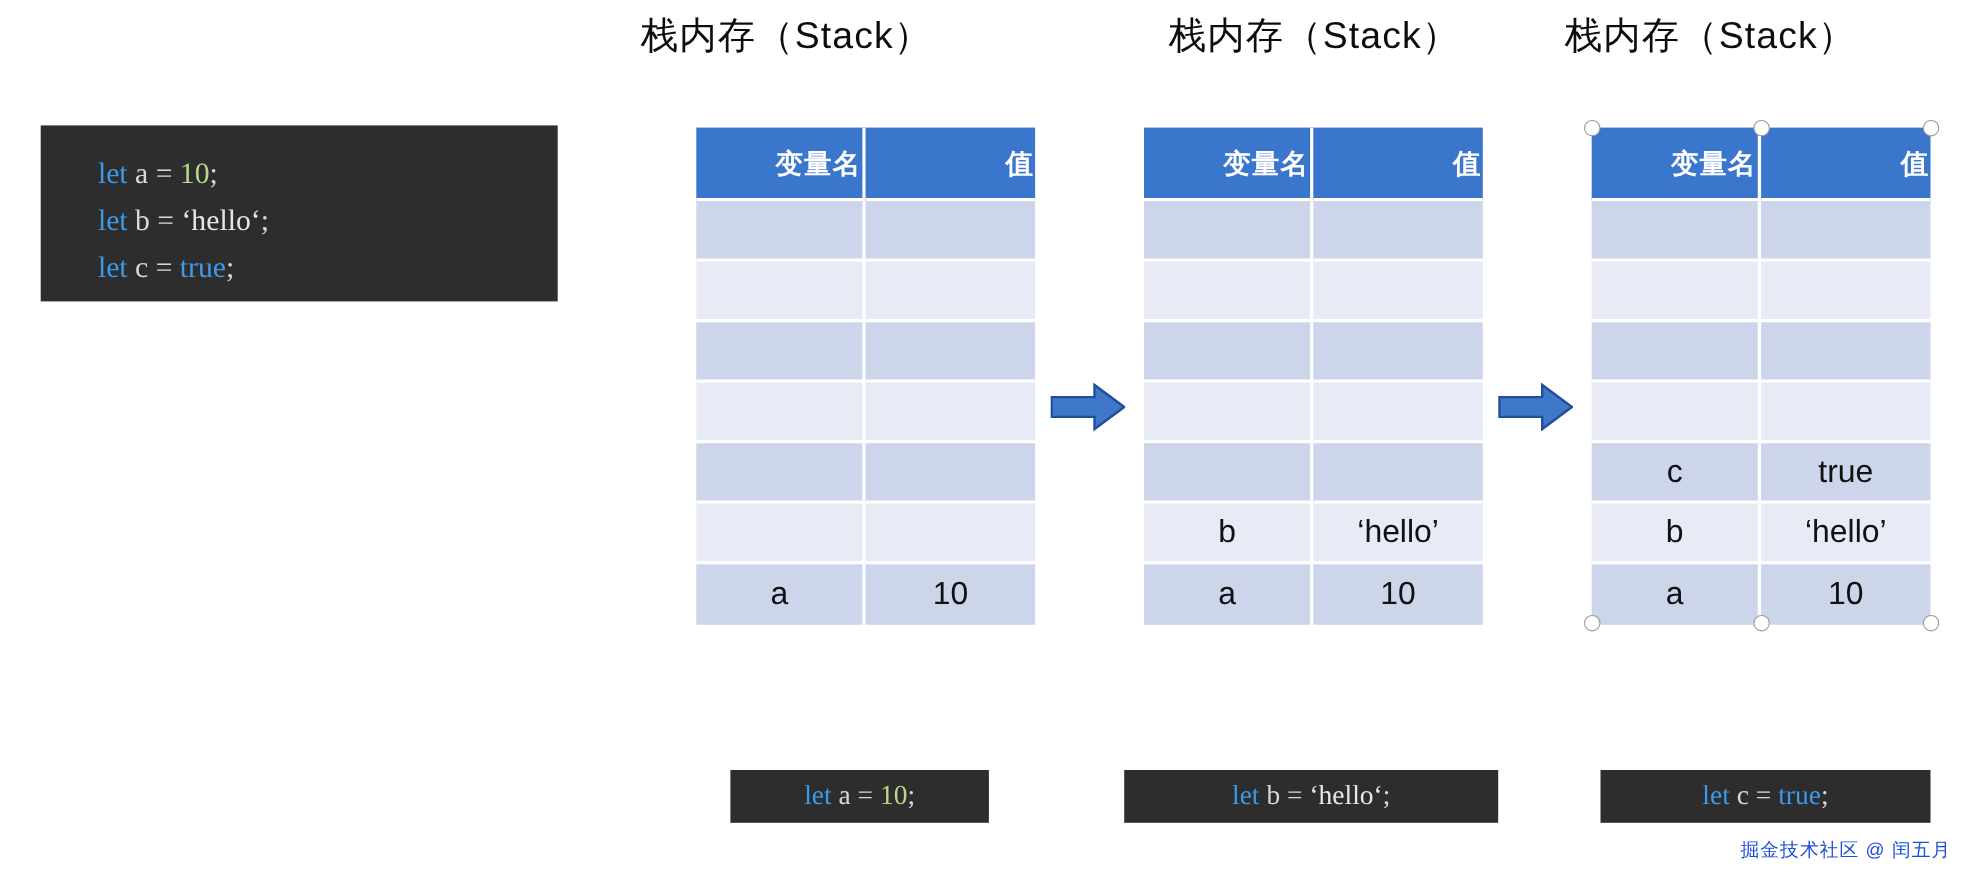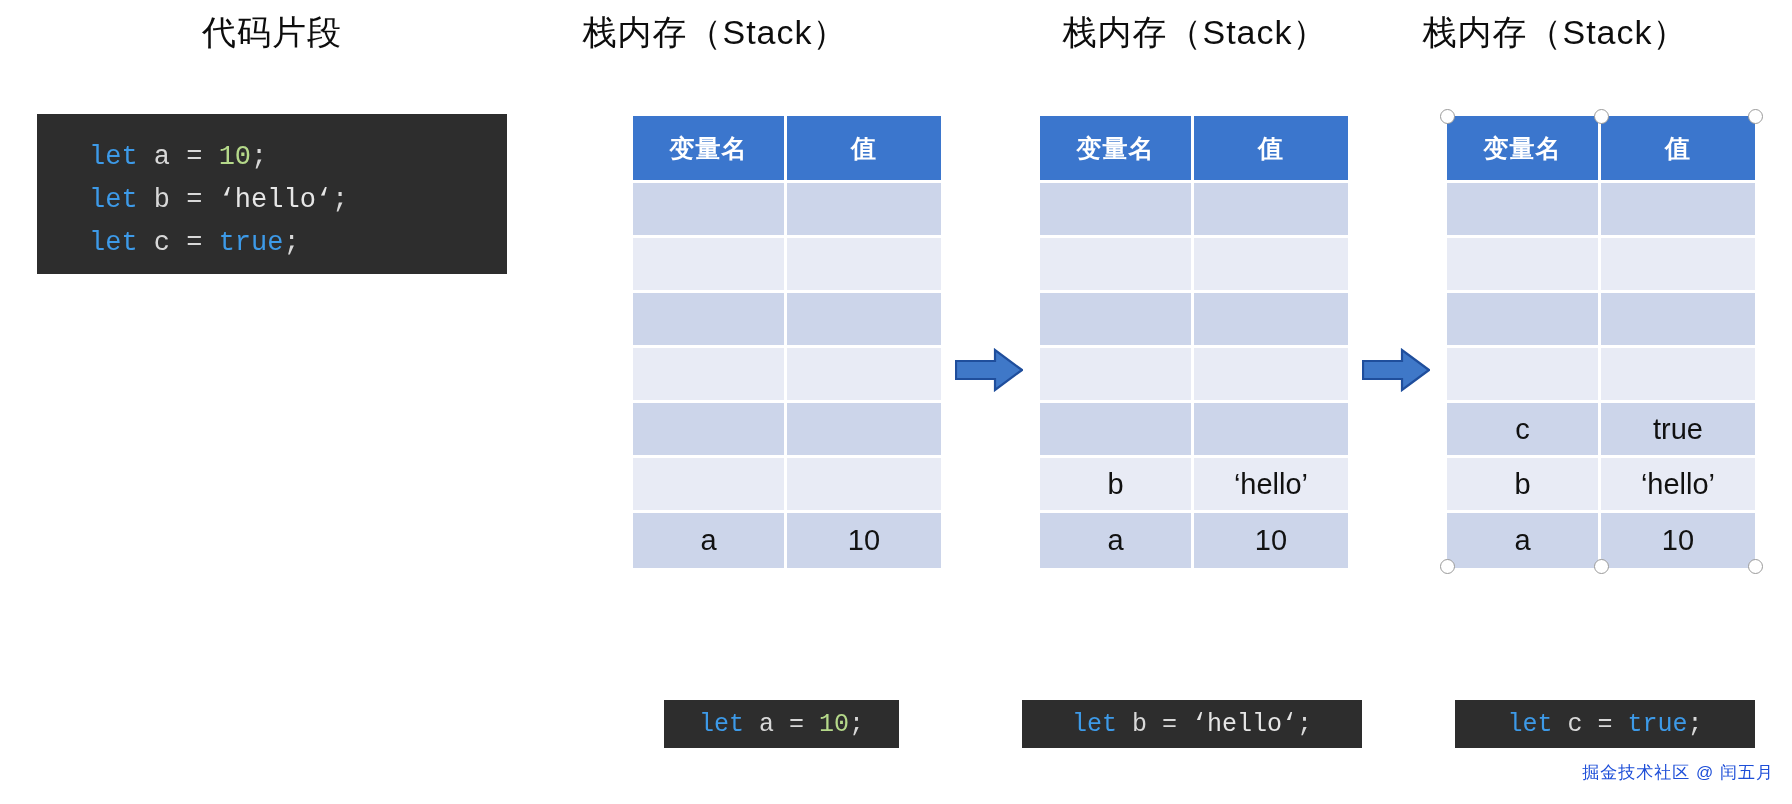--- a/index.html
+++ b/index.html
@@ -31,21 +31,21 @@
     letter-spacing: 1px;
     white-space: nowrap;
     text-align: center;
   }
 
   
   .code-block {
     position: absolute;
     background: #2d2d2d;
     color: #d8d8d8;
-    font-family: Liberation Mono, monospace;
+    font-family: Liberation Serif, serif;
     white-space: pre;
   }
   .code-main {
     left: 37px;
     top: 114px;
     width: 470px;
     height: 160px;
     padding: 22px 0 0 52px;
     box-sizing: border-box;
     font-size: 27px;
@@ -75,21 +75,21 @@
   }
   .stack-table col.c-name { width: 50%; }
   .stack-table col.c-val  { width: 50%; }
 
   .stack-table th {
     background: #3b76cd;
     color: #ffffff;
     font-size: 25px;
     font-weight: bold;
     height: 62px;
-    text-align: center;
+    text-align: right;
     border-right: 3px solid #ffffff;
     border-bottom: 3px solid #ffffff;
     letter-spacing: 1px;
   }
   .stack-table th:last-child { border-right: none; }
 
   .stack-table td {
     font-size: 29px;
     text-align: center;
     vertical-align: middle;
@@ -130,21 +130,20 @@
     color: #1d4ed8;
     white-space: nowrap;
     letter-spacing: 1px;
   }
 </style>
 </head>
 <body>
 
 <div class="stage">
 
-  <div class="col-title" style="left:37px; top:10px; width:470px;">代码片段</div>
   <div class="col-title" style="left:560px; top:10px; width:310px;">栈内存（Stack）</div>
   <div class="col-title" style="left:1040px; top:10px; width:310px;">栈内存（Stack）</div>
   <div class="col-title" style="left:1400px; top:10px; width:310px;">栈内存（Stack）</div>
 
   <div class="code-block code-main"><div><span class="kw">let</span> <span class="plain">a</span> <span class="punct">=</span> <span class="num">10</span><span class="punct">;</span></div><div><span class="kw">let</span> <span class="plain">b</span> <span class="punct">=</span> <span class="str">‘hello‘</span><span class="punct">;</span></div><div><span class="kw">let</span> <span class="plain">c</span> <span class="punct">=</span> <span class="kw">true</span><span class="punct">;</span></div></div>
 
   <table class="stack-table" style="left:633px; top:116px; width:308px; height:450px;">
     <colgroup>
         <col class="c-name">
         <col class="c-val">

